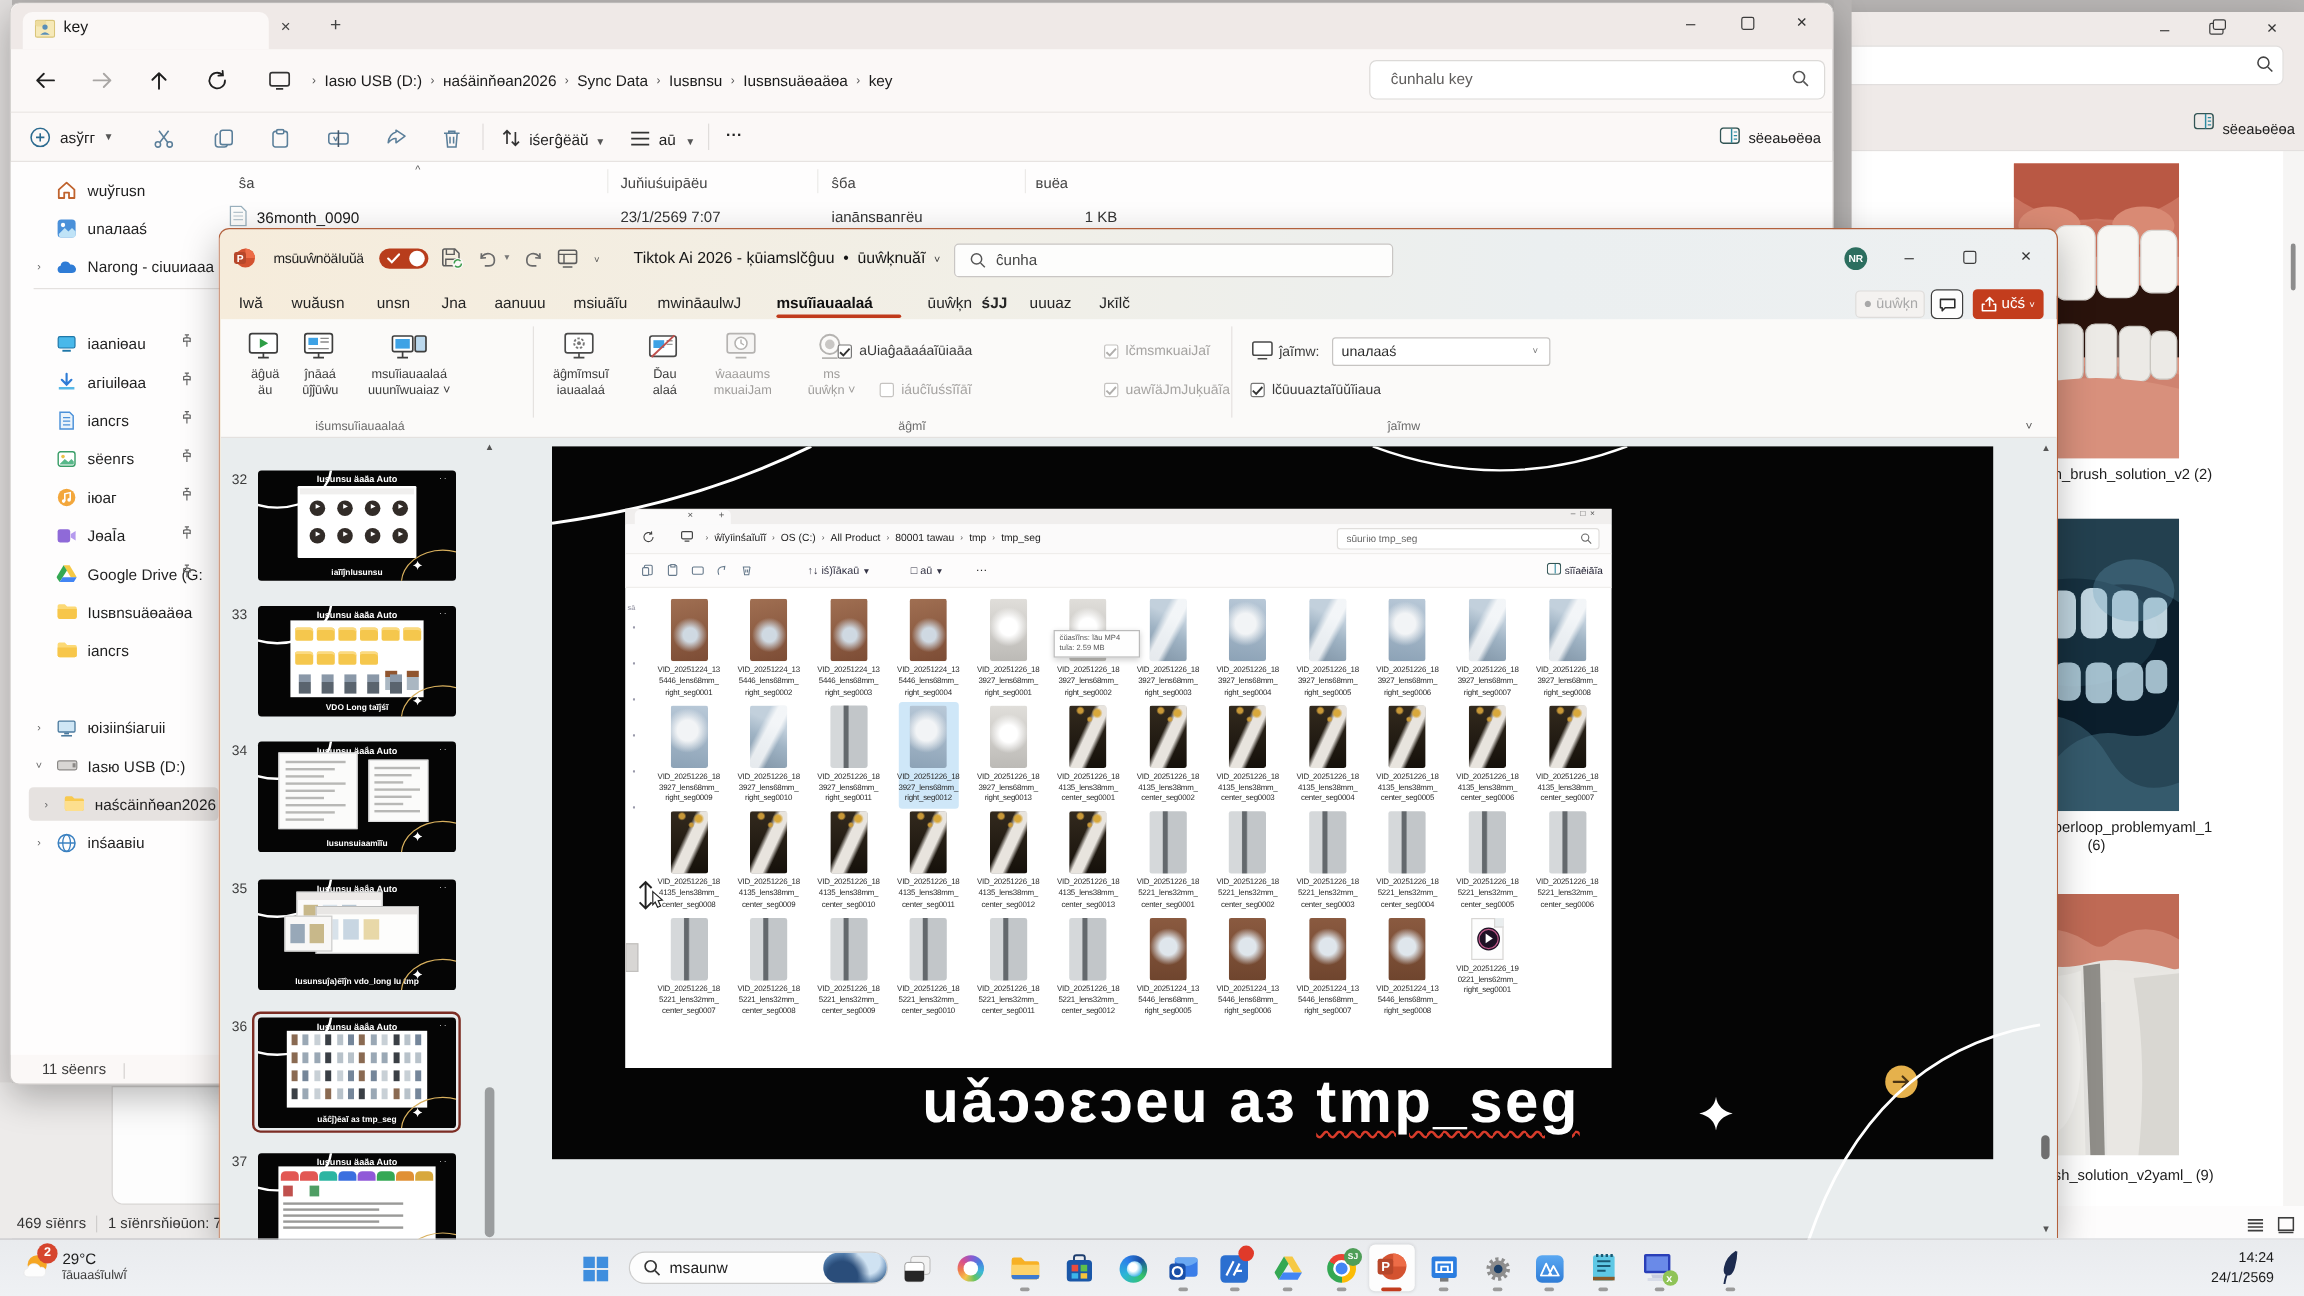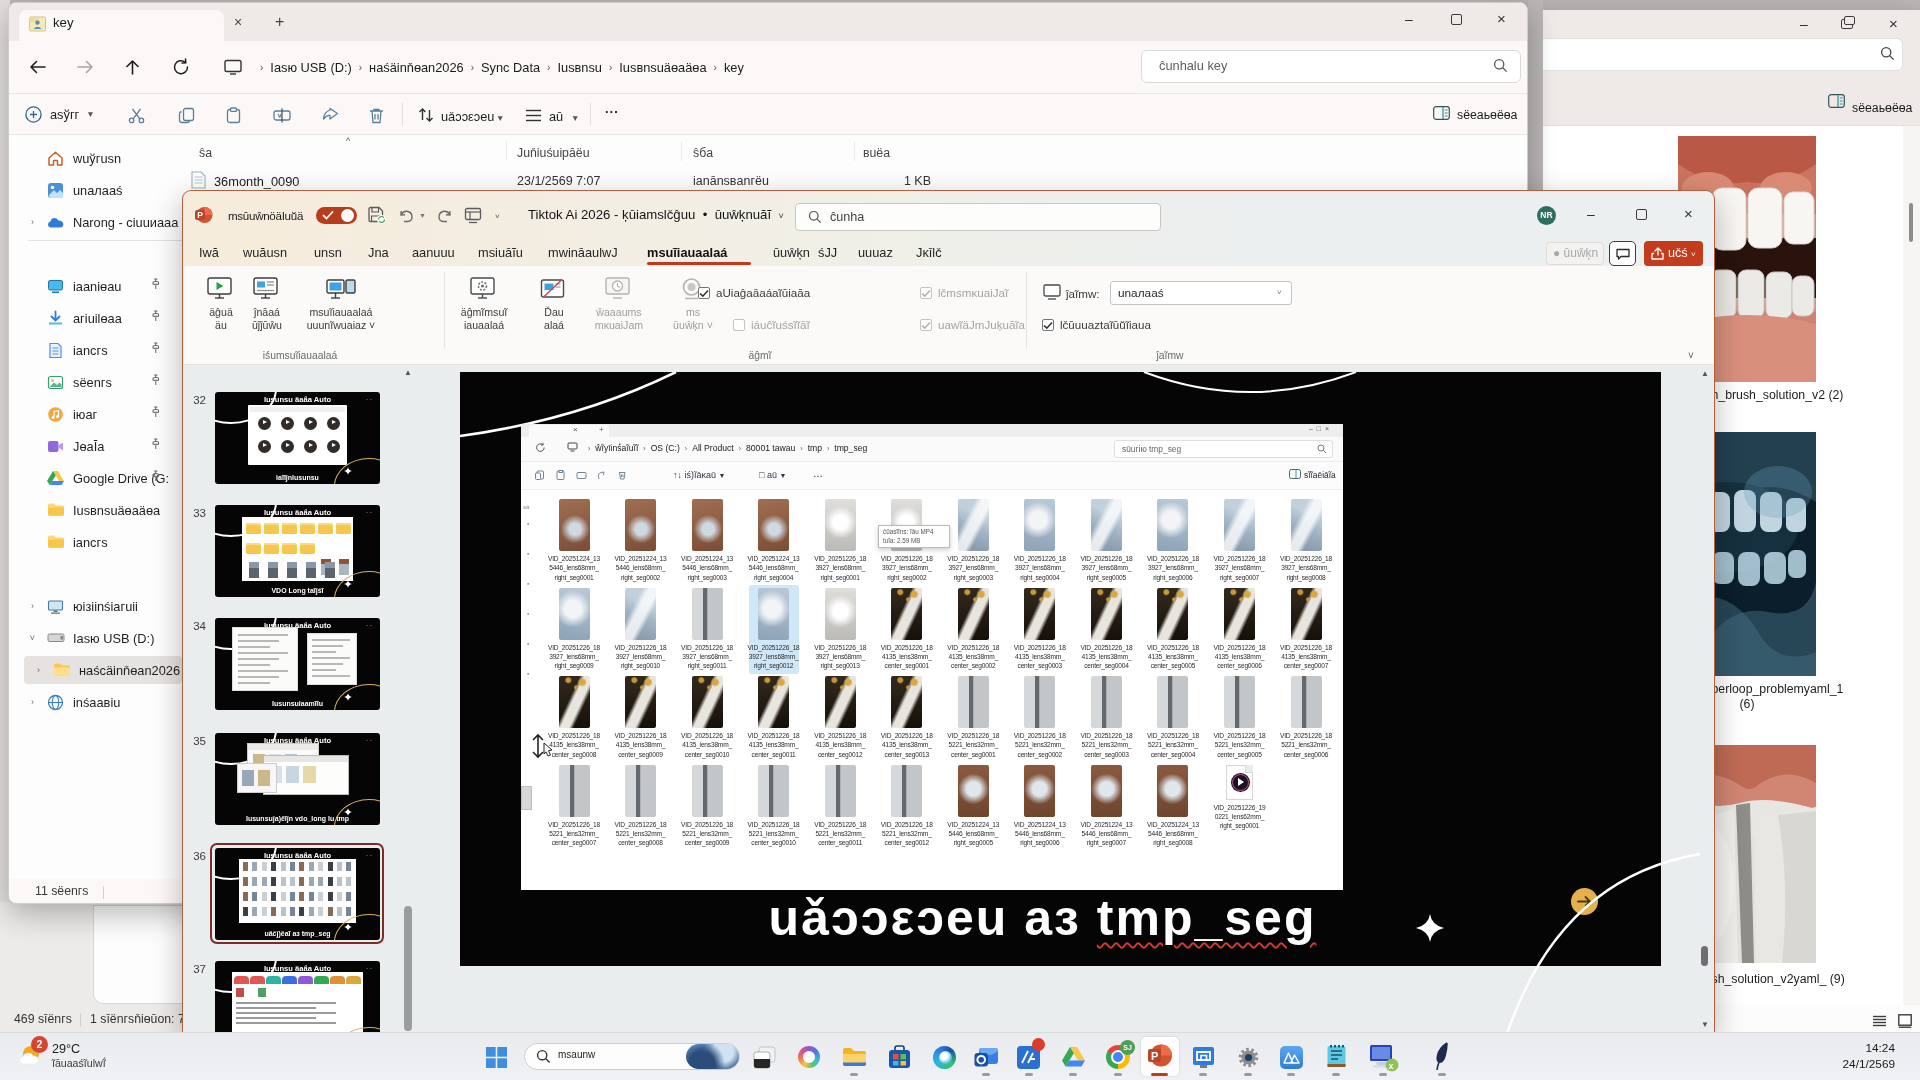--- a/index.html
+++ b/index.html
@@ -252,21 +252,21 @@
       <svg width="17" height="17" viewBox="0 0 17 17" fill="none" stroke="#5b7f9a" stroke-width="1.3">
         <path d="M2 4 H15 M6 4 V2.5 H11 V4 M4 4 L5 15.5 H12 L13 4 M7 7 V12.5 M10 7 V12.5"></path>
       </svg>
     </div>
 <div class="ab" style="left:393px;top:100px;width:1px;height:22px;background:#e0dddb"></div>
 <div class="ab" style="left:408px;top:103px">
       <svg width="18" height="18" viewBox="0 0 18 18" fill="none" stroke="#333" stroke-width="1.4">
         <path d="M5.5 3 V14 M2.5 6 L5.5 3 L8.5 6 M12.5 15 V4 M9.5 12 L12.5 15 L15.5 12"></path>
       </svg>
     </div>
-<div class="txt" style="left:432px;top:106px;font-size:12.8px;color:#1f1f1f">uǎɔɔεɔeu</div>
+<div class="txt" style="left:432px;top:106px;font-size:12.8px;color:#1f1f1f">iśегĝёäŭ</div>
 <div class="txt" style="left:487px;top:110px;font-size:8.5px;color:#555">▼</div>
 <div class="ab" style="left:516px;top:104px">
       <svg width="17" height="17" viewBox="0 0 17 17" stroke="#333" stroke-width="1.4">
         <line x1="1" y1="3.5" x2="16" y2="3.5"></line>
         <line x1="1" y1="8.5" x2="16" y2="8.5"></line>
         <line x1="1" y1="13.5" x2="16" y2="13.5"></line>
       </svg>
     </div>
 <div class="txt" style="left:540px;top:106px;font-size:12.8px;color:#1f1f1f">aū</div>
 <div class="txt" style="left:562px;top:110px;font-size:8.5px;color:#555">▼</div>
@@ -576,21 +576,21 @@
 <div class="txt" style="left:1684px;top:205px;font-size:15px;color:#333">×</div>
 <div class="ppttab" style="left:199px;top:240px;font-weight:normal;color:#252525">Iwă</div>
 <div class="ppttab" style="left:243px;top:240px;font-weight:normal;color:#252525">wuăusn</div>
 <div class="ppttab" style="left:314px;top:240px;font-weight:normal;color:#252525">unsn</div>
 <div class="ppttab" style="left:368px;top:240px;font-weight:normal;color:#252525">Jna</div>
 <div class="ppttab" style="left:412px;top:240px;font-weight:normal;color:#252525">aanuuu</div>
 <div class="ppttab" style="left:478px;top:240px;font-weight:normal;color:#252525">msiuāĩu</div>
 <div class="ppttab" style="left:548px;top:240px;font-weight:normal;color:#252525">mwināaulwJ</div>
 <div class="ppttab" style="left:647px;top:240px;font-weight:bold;color:#111">msuĩiauaalaá</div>
 <div class="ppttab" style="left:773px;top:240px;font-weight:normal;color:#252525">ūuŵķn</div>
-<div class="ppttab" style="left:818px;top:240px;font-weight:normal;color:#252525">śJJ</div>
+<div class="ppttab" style="left:818px;top:240px;font-weight:bold;color:#252525">śJJ</div>
 <div class="ppttab" style="left:858px;top:240px;font-weight:normal;color:#252525">uuuaz</div>
 <div class="ppttab" style="left:916px;top:240px;font-weight:normal;color:#252525">Jĸīlč</div>
 <div class="ab" style="left:647px;top:262px;width:104px;height:3px;background:#c03a1b;border-radius:2px"></div>
 <div class="ab" style="left:1546px;top:242px;width:58px;height:23px;border:1px solid #dedcda;border-radius:4px;background:#f4f2f0"></div>
 <div class="txt" style="left:1553px;top:246px;font-size:12px;color:#a8a8a8">● ūuŵķn</div>
 <div class="ab" style="left:1609px;top:241px;width:27px;height:25px;border:1.3px solid #3e3e3e;border-radius:5px;background:#fdfdfd"></div>
 <div class="ab" style="left:1616px;top:248px">
     <svg width="14" height="12" viewBox="0 0 14 12">
       <path d="M1 1.5 H13 V8.5 H5 L2.5 11 V8.5 H1 Z" fill="none" stroke="#2b2b2b" stroke-width="1.3" stroke-linejoin="round"></path>
     </svg>
@@ -1267,21 +1267,21 @@
       <rect x="11.3" y="11.3" width="9.7" height="9.7" fill="#3f8ede"></rect>
 </svg>
   </div>
 <div class="ab" style="left:524px;top:1043px;width:216px;height:27px;background:#fdfdfd;border:1px solid #cecece;border-radius:14px"></div>
 <div class="ab" style="left:536px;top:1049px">
     <svg width="15" height="15" viewBox="0 0 15 15">
       <circle cx="6.2" cy="6.2" r="4.6" fill="none" stroke="#333" stroke-width="1.4"></circle>
       <line x1="9.8" y1="9.8" x2="13.6" y2="13.6" stroke="#333" stroke-width="1.4"></line>
     </svg>
   </div>
-<div class="txt" style="left:558px;top:1049px;font-size:10px;color:#222">msaunw</div>
+<div class="txt" style="left:558px;top:1049px;font-size:13px;color:#222">msaunw</div>
 <div class="ab" style="left:686px;top:1044px;width:53px;height:25px;border-radius:13px;background:radial-gradient(circle at 30% 80%, #2a4d7a 0 30%, rgba(42,77,122,0) 55%),radial-gradient(circle at 70% 30%, #cfe2f2 0 25%, rgba(207,226,242,0) 50%),linear-gradient(160deg,#7aa7d4,#3a6ea8 60%,#1e4670)"></div>
 <div class="ab" style="left:752px;top:1045px">
     <svg width="25" height="25" viewBox="0 0 25 25">
 <rect x="7" y="2" width="16" height="15" rx="2.5" fill="#f2f2f2" stroke="#b8b8b8" stroke-width="0.8"></rect>
 <rect x="2" y="7" width="16" height="16" rx="2.5" fill="#fff" stroke="#9a9a9a" stroke-width="0.8"></rect>
 <path d="M2 14 L18 14 L18 20.5 Q18 23 15.5 23 L4.5 23 Q2 23 2 20.5 Z" fill="#262626"></path>
 </svg>
   </div>
 <div class="ab" style="left:798px;top:1046px;width:22px;height:22px;border-radius:50%;background:conic-gradient(from 210deg,#f6c44a,#ef7a4e,#d84f8e,#8a5ad0,#4a7de0,#3ab8d8,#62c462,#f6c44a)"></div>
 <div class="ab" style="left:803px;top:1051px;width:12px;height:12px;border-radius:50%;background:#fff"></div>

